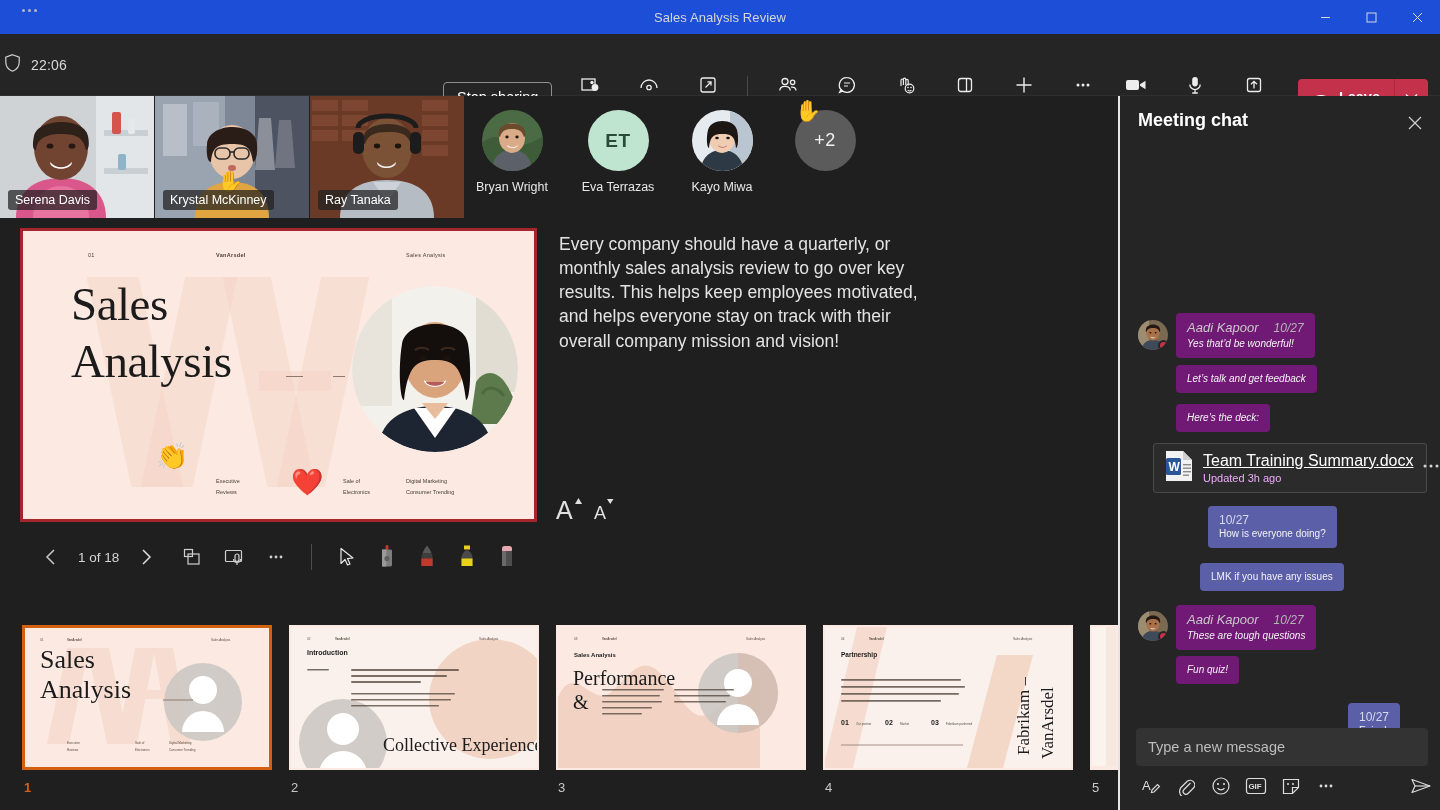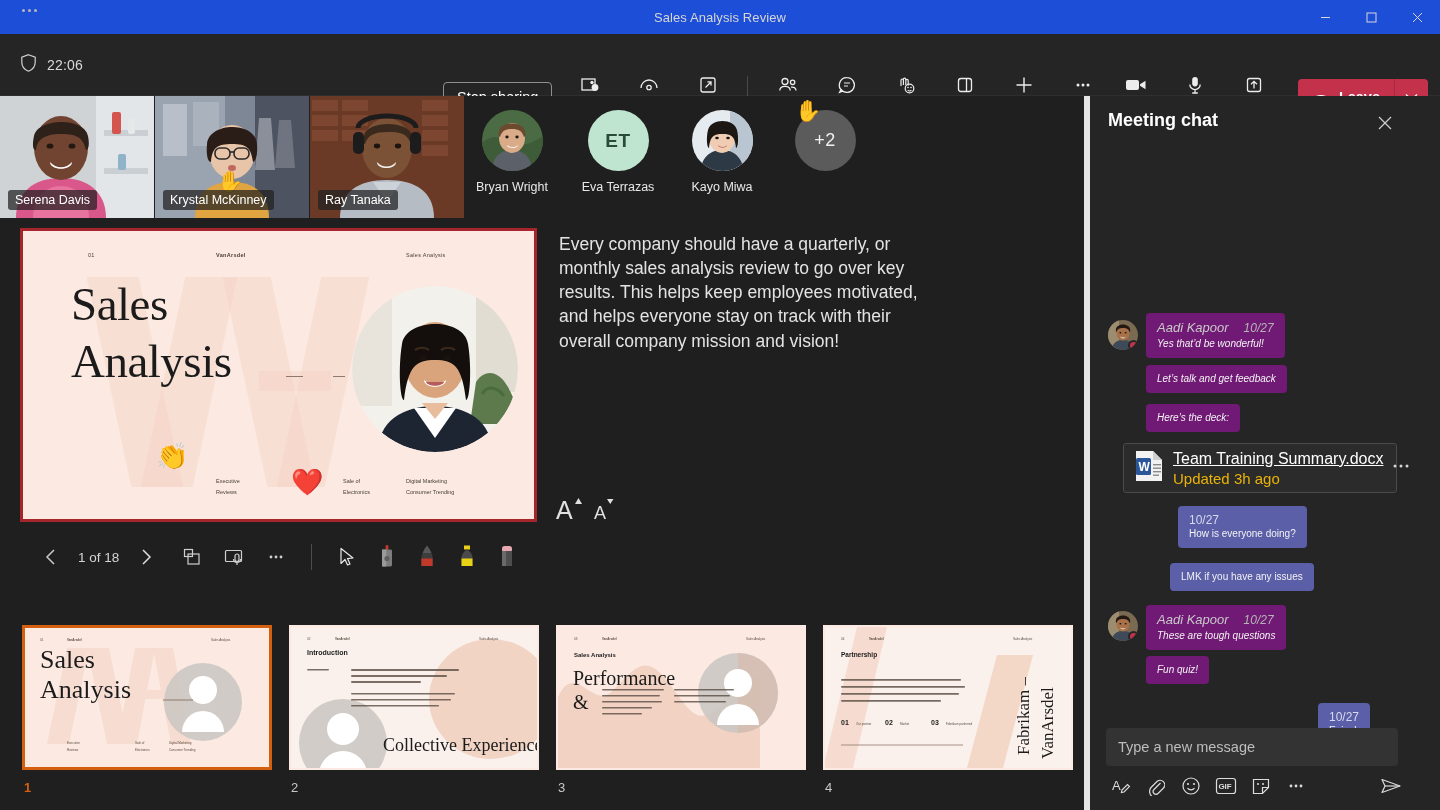--- a/index.html
+++ b/index.html
@@ -28,21 +28,21 @@
   .tb-winbtn {
     width: 46px; height: 34px; display: flex; align-items: center; justify-content: center;
     color: #d8d8d8;
   }
 
   
   .meetbar {
     position: absolute; top: 34px; left: 0; width: 1440px; height: 62px;
     background: #252525; border-bottom: 1px solid #2f2f2f;
   }
-  .mb-left { position: absolute; left: 20px; top: 50%; transform: translateY(-50%);
+  .mb-left { position: absolute; left: 4px; top: 50%; transform: translateY(-50%);
     display: flex; align-items: center; gap: 10px; }
   .mb-time { font-size: 14px; color: #d8d8d8; letter-spacing: .2px; }
   .stop-sharing {
     position: absolute; left: 443px; top: 48px;
     border: 1px solid #8f8f8f; border-radius: 4px;
     padding: 6px 13px; font-size: 14.5px; color: #fff; background: transparent;
     font-family: "Liberation Sans", sans-serif; font-weight: 400; cursor: pointer;
     white-space: nowrap;
   }
   .mb-center { position: absolute; left: 560px; top: 36px; display: flex; align-items: flex-start; }
@@ -125,22 +125,22 @@
   .thumb {
     width: 250px; height: 145px; background: #fbe9e2; position: relative; overflow: hidden;
     border: 2px solid transparent; cursor: pointer;
   }
   .thumb.sel { border: 3px solid #d4600f; }
   .thumb-num { margin-top: 10px; font-size: 13px; color: #c8c8c8; padding-left: 2px; }
   .thumb-wrap.sel .thumb-num { color: #d4600f; font-weight: 600; }
 
   
   .chat {
-    position: absolute; right: 0; top: 96px; width: 356px; height: 714px;
-    background: #252525; border-left: 6px solid #e5e5e5;
+    position: absolute; right: 0; top: 96px; width: 322px; height: 714px;
+    background: #252525; border-left: 2px solid #e5e5e5;
   }
   .chat-hd { position: absolute; top: 0; left: 0; width: 322px; height: 52px; }
   .chat-title { position: absolute; left: 18px; top: 14px; font-size: 18px; font-weight: 700; color: #fff; }
   .chat-close { position: absolute; right: 14px; top: 14px; width: 26px; height: 26px;
     display: flex; align-items: center; justify-content: center; color: #ccc; cursor: pointer; border-radius: 4px; }
   .chat-body { position: absolute; top: 52px; left: 0; width: 322px; height: 600px; }
 
   .msg { position: absolute; }
   .bubble-in { background: #701a75; border-radius: 4px; padding: 7px 11px 8px 11px; font-style: italic; }
   .bubble-out { background: #5b5fa8; border-radius: 4px; padding: 7px 11px 8px 11px; }
@@ -151,21 +151,21 @@
   .msg-avatar { position: absolute; width: 30px; height: 30px; border-radius: 50%; overflow: hidden; }
   .presence {
     position: absolute; width: 11px; height: 11px; border-radius: 50%;
     background: #c4314b; border: 2px solid #252525; right: -1px; bottom: -1px;
   }
   .filecard {
     position: absolute; background: #2b2b2b; border: 1px solid #4a4a4a; border-radius: 3px;
     width: 274px; height: 50px; display: flex; align-items: center; padding: 0 10px; gap: 9px;
   }
   .file-name { font-size: 16px; color: #fff; white-space: nowrap; text-decoration: underline; }
-  .file-sub { font-size: 15px; color: #eab308; margin-top: 2px; }
+  .file-sub { font-size: 11px; color: #f0abfc; margin-top: 2px; }
 
   .composer { position: absolute; left: 16px; bottom: 44px; width: 292px; border-radius: 7px; }
   .composer-box {
     background: #333333; border-radius: 4px; height: 38px; display: flex; align-items: center;
     padding: 0 12px; cursor: text;
   }
   .composer-box span { font-size: 14.5px; color: #bdbdbd; }
   .composer-tools { position: absolute; left: 16px; bottom: 10px; width: 300px;
     display: flex; align-items: center; }
   .ct { width: 30px; height: 28px; display: flex; align-items: center; justify-content: center;

